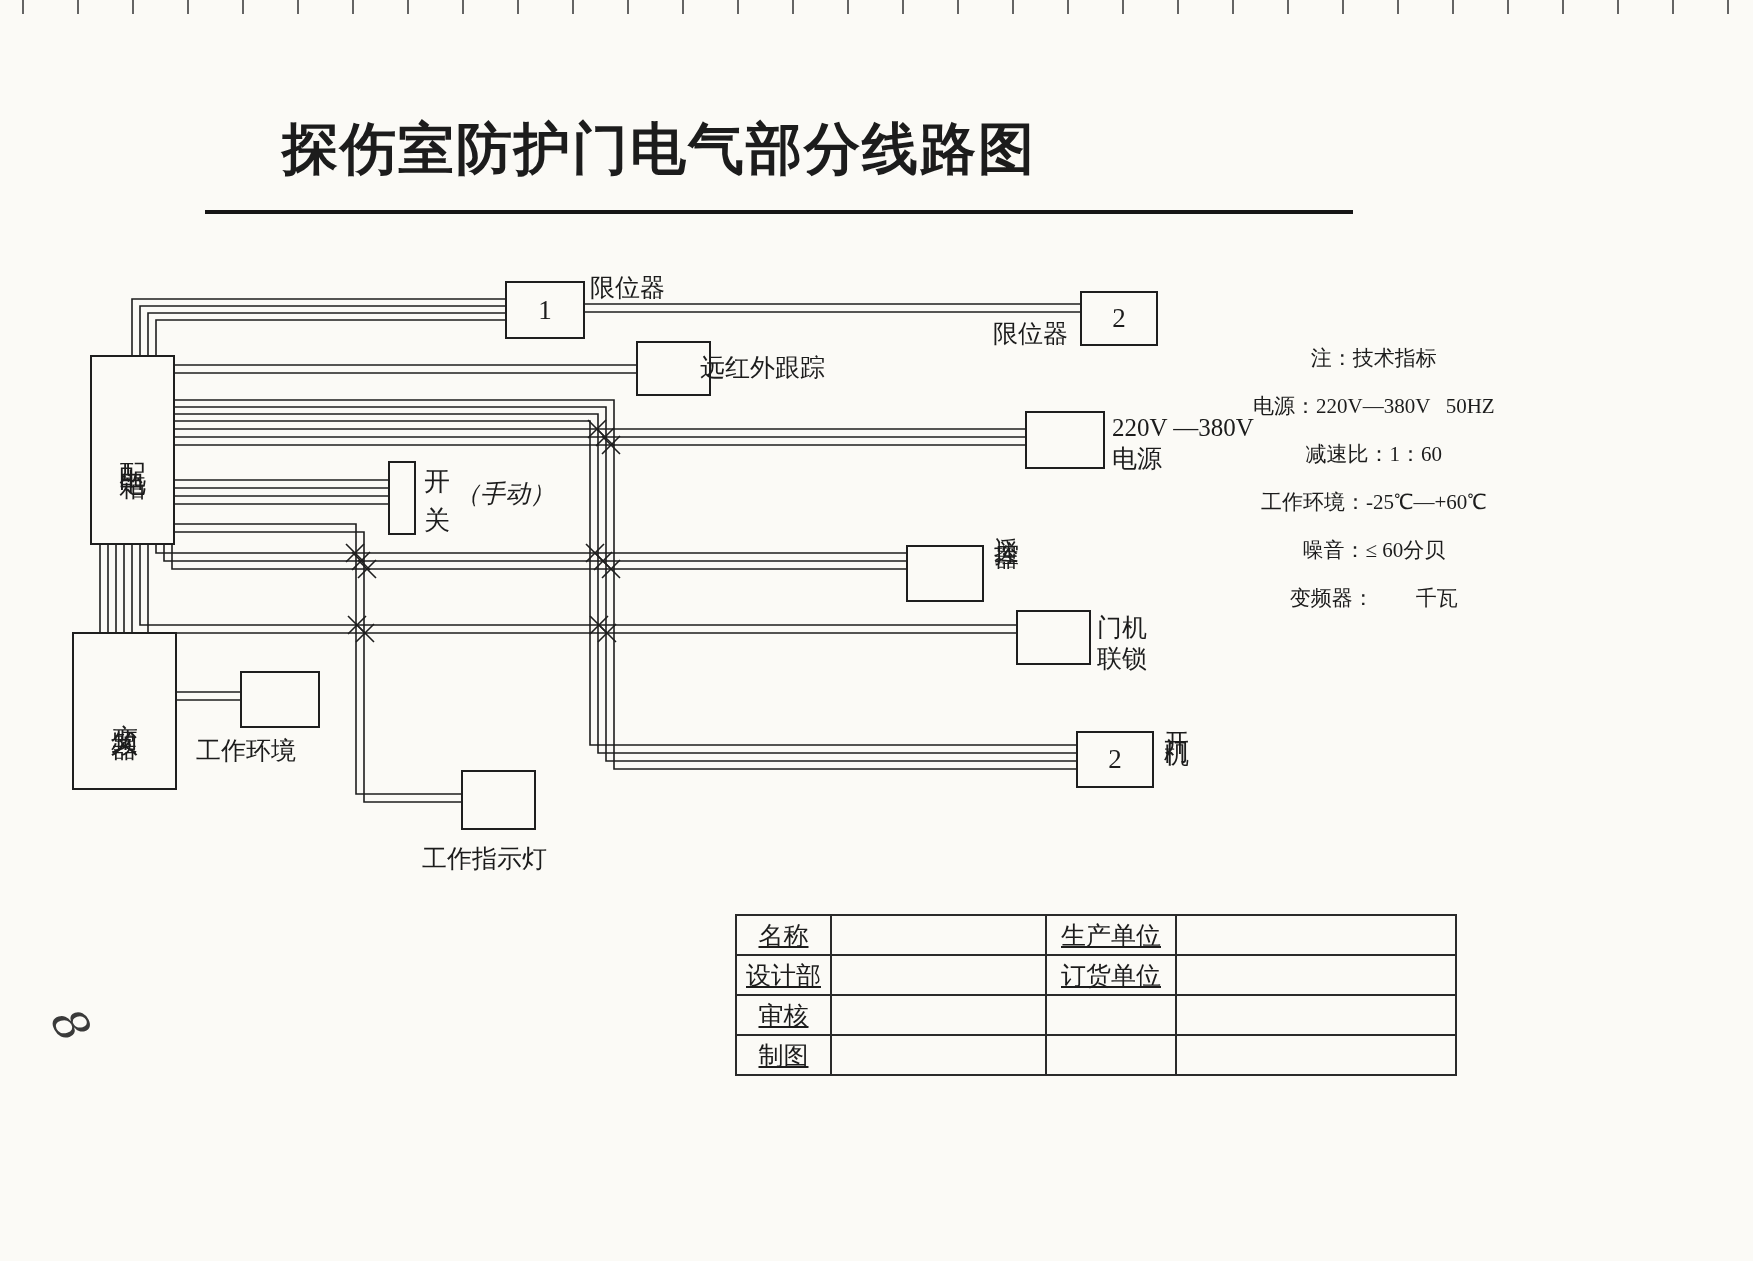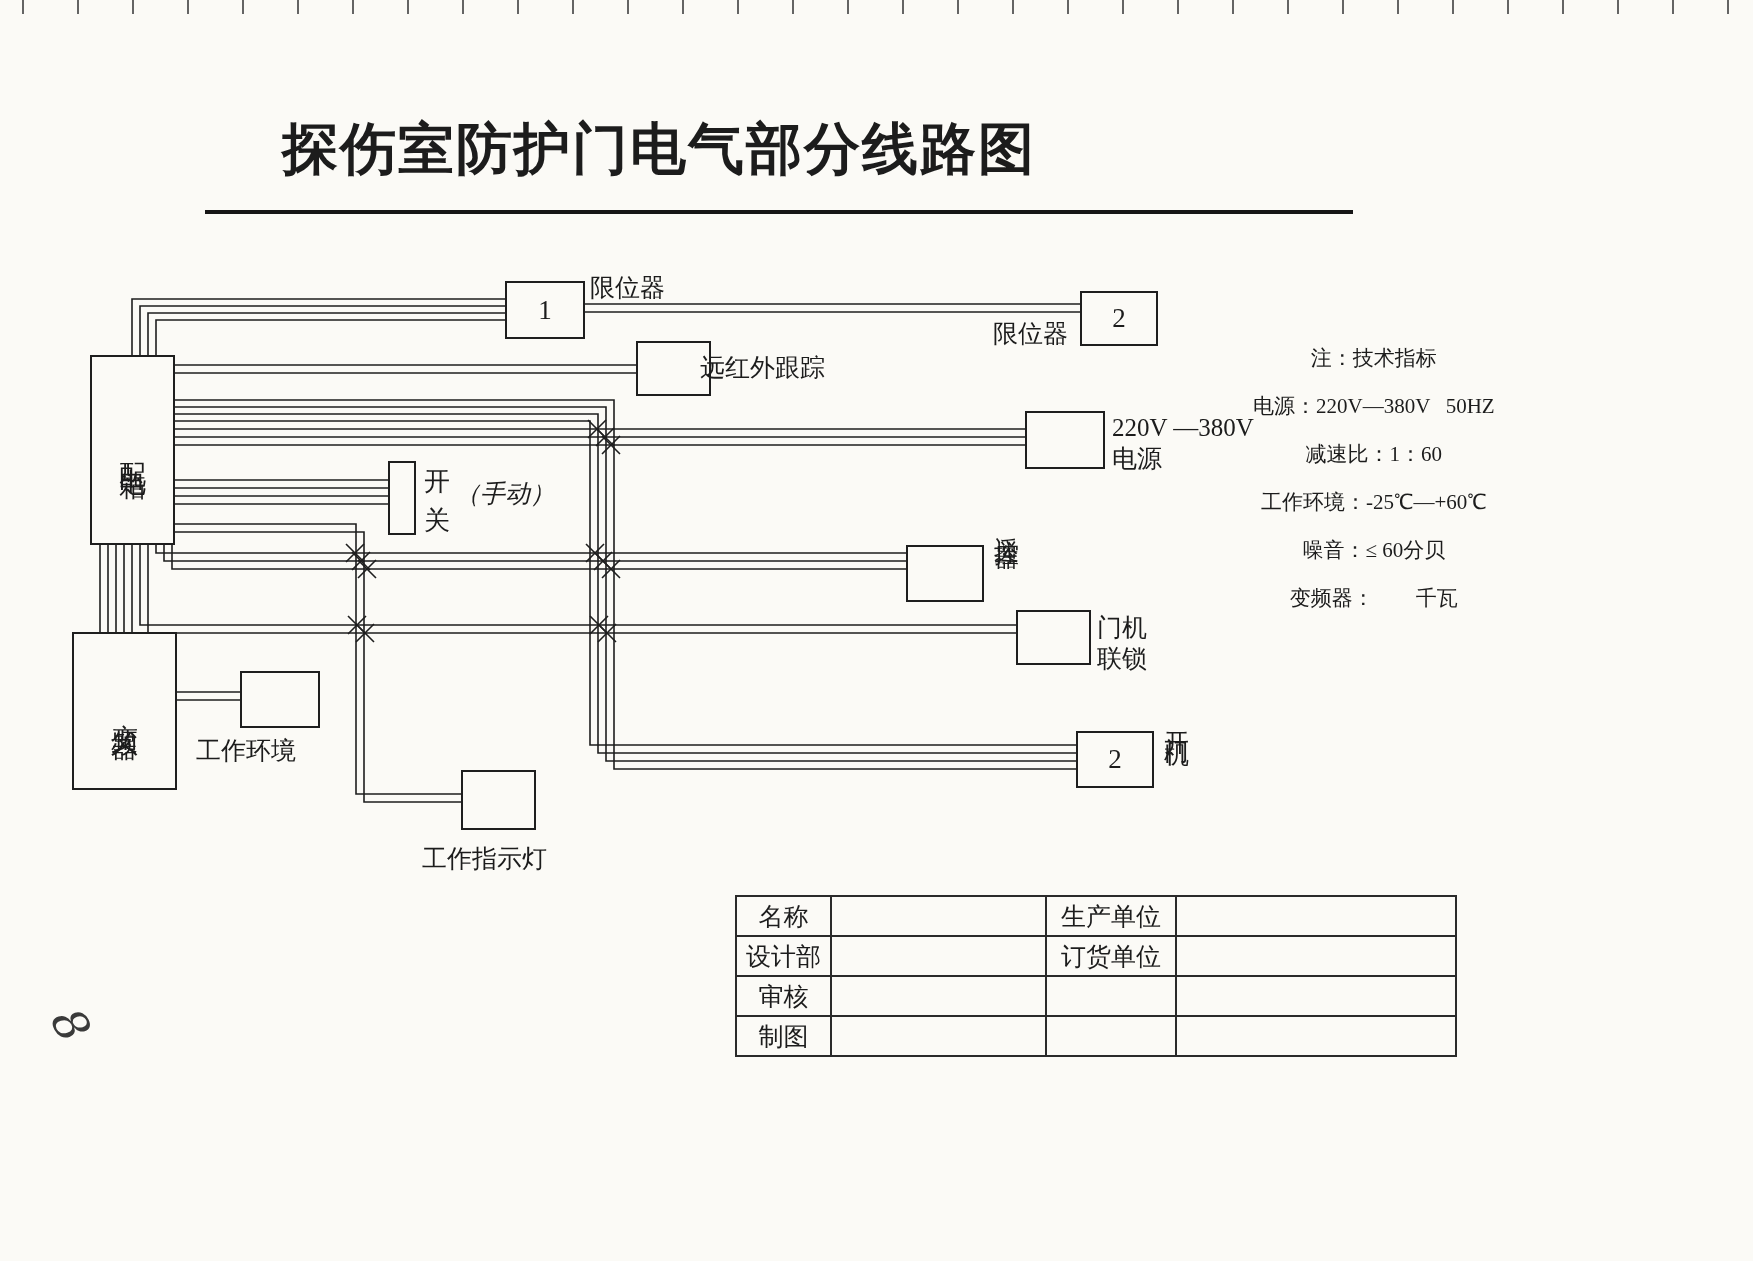--- a/index.html
+++ b/index.html
@@ -53,22 +53,22 @@
     text-orientation:upright;
     letter-spacing:5px;
     font-size:25px;
   }
   .switch-label{position:absolute;left:424px;top:462px;}
   .switch-label .vchars{display:block;font-size:26px;line-height:1.5;white-space:pre-line;}
   .switch-label .suffix{position:absolute;left:31px;top:15px;font-size:25px;white-space:nowrap;font-style:italic;}
   .notes{position:absolute;left:1253px;top:344px;font-size:21px;text-align:center;}
   .notes div{margin-bottom:20px;white-space:pre;}
   .tblock{
-    position:absolute;left:735px;top:895px;
-    border-collapse:collapse;table-layout:fixed;
+    position:absolute;left:735px;top:914px;
+    border-collapse:collapse;table-layout:fixed;text-decoration:underline;
   }
   .tblock td{
     border:2px solid #2a2a2a;
     height:40px;
     font-size:25px;
     text-align:center;
     vertical-align:middle;
     padding:0 4px;
     box-sizing:border-box;
   }

